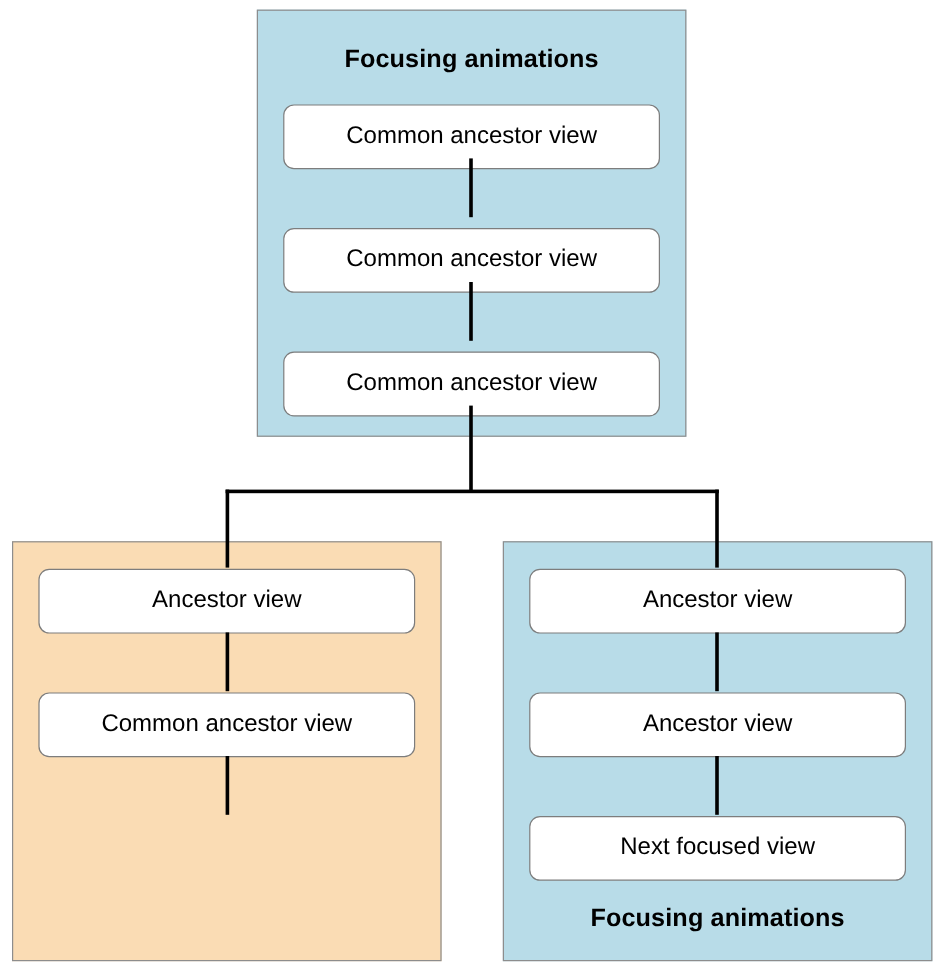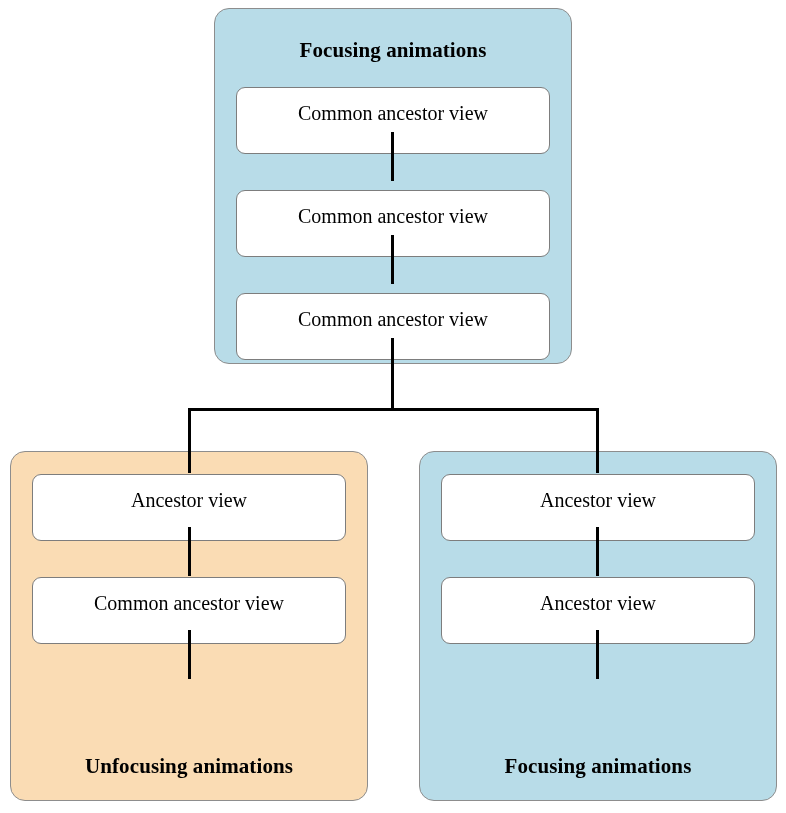--- a/index.html
+++ b/index.html
@@ -20,23 +20,22 @@
     inset: 0;
     width: 786px;
     height: 813px;
   }
 
   
   .panel {
     position: absolute;
     box-sizing: border-box;
     border: 1.5px solid #8d8d8d;
-    border-radius: 15px;
+    border-radius: 0;
     z-index: 2;
-    font-family: Liberation Serif, serif;
   }
   .panel.blue   { background: #b8dce8; }
   .panel.orange { background: #fadcb4; }
 
   #panel-top {
     left: 214px;
     top: 8px;
     width: 358px;
     height: 356px;
   }
@@ -69,21 +68,21 @@
   #panel-left .panel-title { bottom: 21px; }
   #panel-right .panel-title { bottom: 21px; }
 
   
   .node {
     position: absolute;
     box-sizing: border-box;
     background: #ffffff;
     border: 1.5px solid #7d7d7d;
     border-radius: 9px;
-    height: 67px;
+    height: 54px;
     line-height: 51px;
     text-align: center;
     font-size: 20px;
     color: #000000;
     left: 21px;
     right: 21px;
     width: auto;
     z-index: 4;
   }
 
@@ -147,22 +146,22 @@
   <div class="panel blue" id="panel-top">
     <div class="panel-title">Focusing animations</div>
     <div class="node n1">Common ancestor view</div>
     <div class="node n2">Common ancestor view</div>
     <div class="node n3">Common ancestor view</div>
   </div>
 
   <div class="panel orange panel-bottom" id="panel-left">
     <div class="node n1">Ancestor view</div>
     <div class="node n2">Common ancestor view</div>
-    <div class="panel-title">Unfocusing animations</div>
   </div>
 
   <div class="panel blue panel-bottom" id="panel-right">
     <div class="node n1">Ancestor view</div>
     <div class="node n2">Ancestor view</div>
+    <div class="node n3">Next focused view</div>
     <div class="panel-title">Focusing animations</div>
   </div>
 
 </div>
 
 </body></html>

